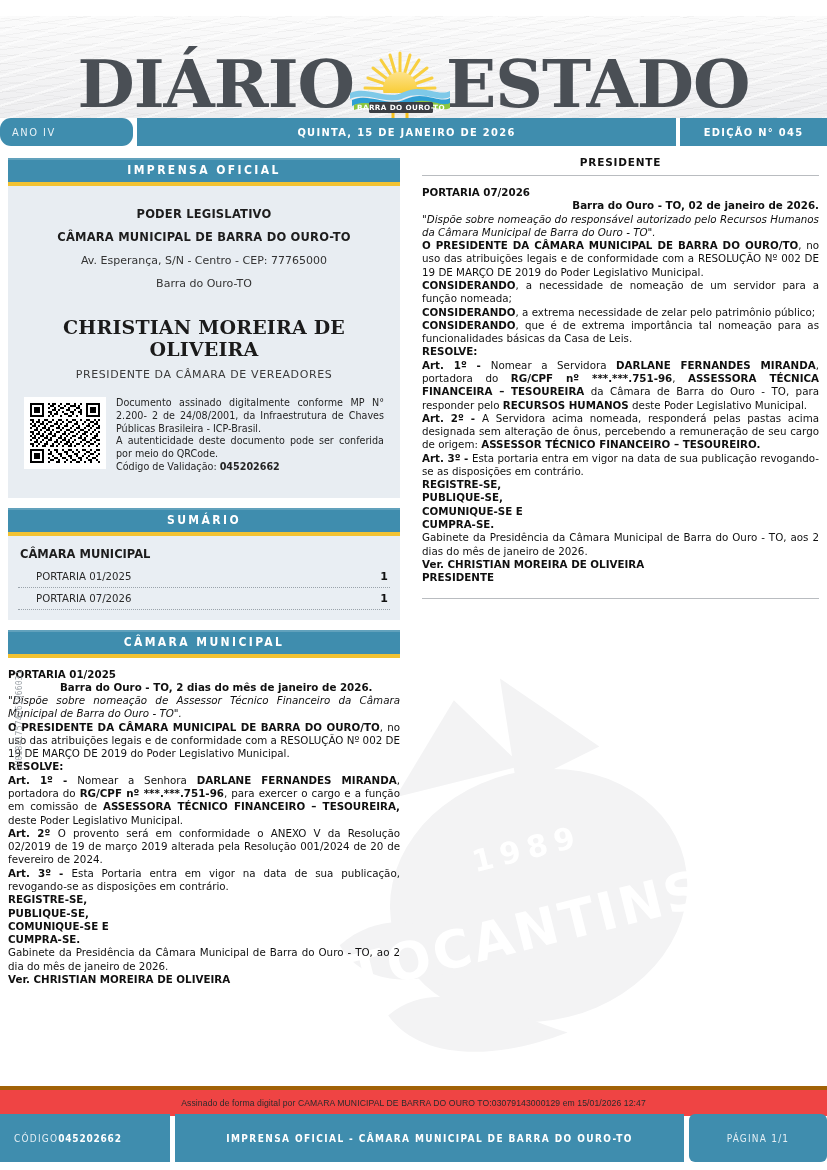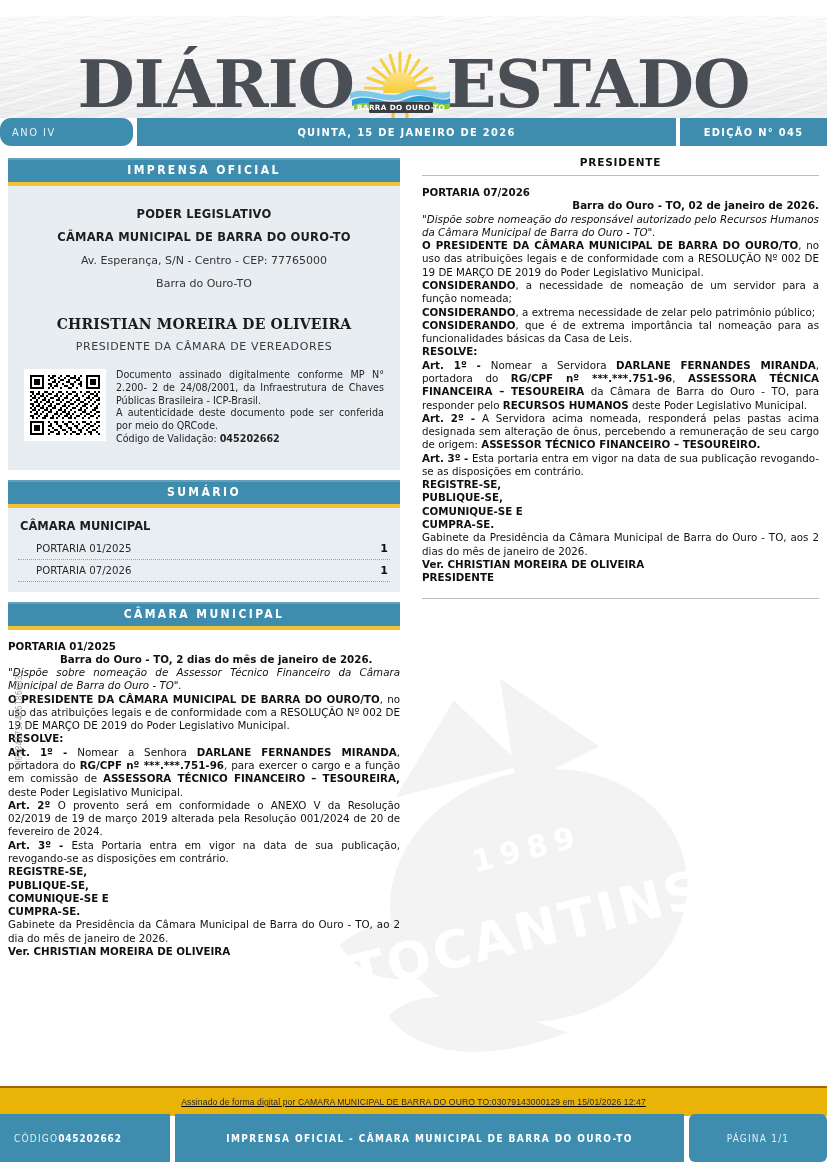--- a/index.html
+++ b/index.html
@@ -146,21 +146,21 @@
 
   .p-bold{
     text-align:center; font-weight:700; font-size:11.5px;
     color:#1d1d1d; margin: 9px 0; letter-spacing:0.2px;
   }
   .p-reg{
     text-align:center; font-size:11px; color:#333; margin: 10px 0;
   }
   .p-name{
     text-align:center; font-family:"DejaVu Serif", serif; font-weight:700;
-    font-size:14px; color:#1b1b1b; margin: 26px 0 8px 0; letter-spacing:0.2px;
+    font-size:19px; color:#1b1b1b; margin: 26px 0 8px 0; letter-spacing:0.2px;
   }
   .p-role{
     text-align:center; font-size:11px; color:#3a3a3a; letter-spacing:0.6px; margin-bottom: 8px;
   }
 
   
   .qrblock{
     display:flex; align-items:flex-start; gap:10px;
     padding: 8px 6px 10px 6px;
   }
@@ -213,24 +213,23 @@
     text-align:center; font-weight:700; font-size:10.5px;
     letter-spacing:0.8px; color:#111; padding-top: 8px;
   }
   .rule{ height:1px; background:#b9bcc0; margin: 7px 0 0 0; }
   .rule-bot{ height:1px; background:#b9bcc0; margin: 14px 0 0 0; }
 
   
   .signbar{
     position:absolute; left:0; right:0; bottom:54px;
     height: 30px;
-    background:#eab308;
+    background:#ef4444;
     display:flex; align-items:center; justify-content:center;
-    border-top: 2px solid #a16207;
-    text-decoration: underline;
+    border-top: 4px solid #a16207;
   }
   .signbar span{
     font-size: 8.6px; color:#2b2b2b; letter-spacing:0.1px;
     font-family: "Liberation Sans", sans-serif;
   }
   .footbar{
     position:absolute; left:0; right:0; bottom:8px;
     height: 48px;
     display:flex; gap:5px;
   }

